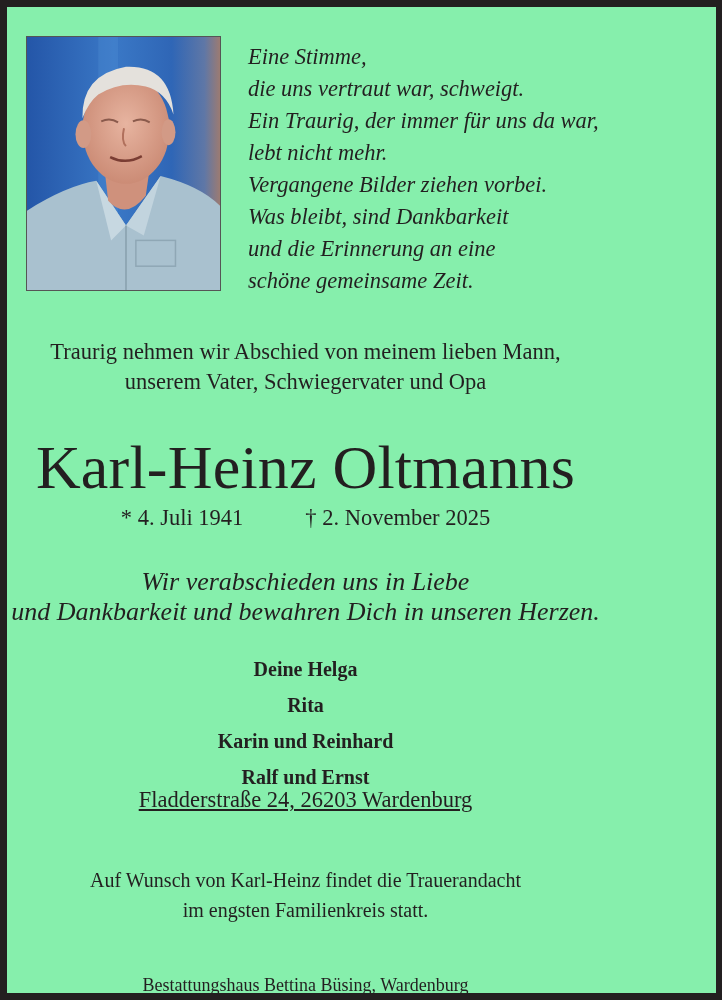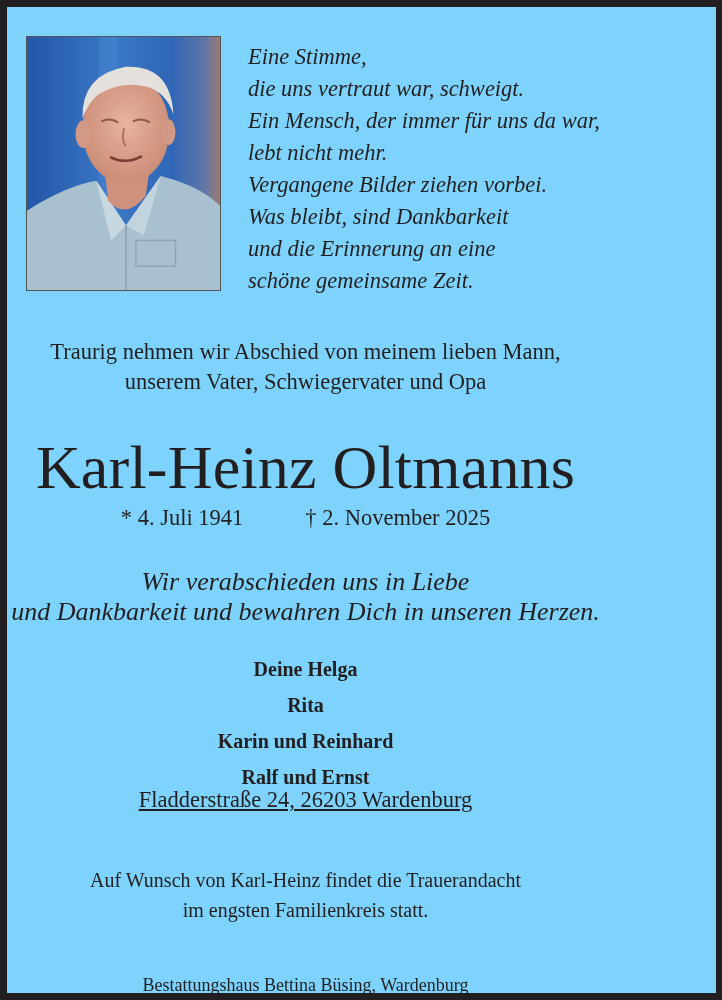--- a/index.html
+++ b/index.html
@@ -1,19 +1,19 @@
 <!DOCTYPE html>
 <html><head>
   <meta charset="utf-8">
   <style>
     html, body { margin: 0; padding: 0; }
     body { width: 722px; height: 1000px; background: #231f20; overflow: hidden; }
     .card {
       position: absolute; left: 7px; top: 7px; width: 709px; height: 986px;
-      background: #7dd3fc; color: #231f20;
+      background: #86efac; color: #231f20;
       font-family: "Liberation Serif", "DejaVu Serif", serif;
     }
     .photo {
       position: absolute; left: 19px; top: 29px; width: 195px; height: 255px;
       border: 1px solid #555; box-sizing: border-box; overflow: hidden;
       background: linear-gradient(90deg, #2a5fae 0%, #3a75c2 40%, #2d63b4 70%, #6b7fa6 92%, #a07a70 100%);
     }
     .photo svg { display: block; width: 100%; height: 100%; }
     .poem {
       position: absolute; left: 241px; top: 34px; width: 460px;
@@ -72,21 +72,21 @@
       <path d="M75 85 Q84 81 92 86" stroke="#8a5a4c" stroke-width="2" fill="none"></path>
       <path d="M107 85 Q116 81 124 86" stroke="#8a5a4c" stroke-width="2" fill="none"></path>
       <path d="M98 92 Q95 105 100 110" stroke="#b0705c" stroke-width="2" fill="none"></path>
       <path d="M84 121 Q100 129 116 120" stroke="#7a3d33" stroke-width="2.5" fill="none"></path>
     </svg>
   </div>
 
   <div class="poem">
     <div>Eine Stimme,</div>
     <div>die uns vertraut war, schweigt.</div>
-    <div>Ein Mensch, der immer für uns da war,</div>
+    <div>Ein Traurig, der immer für uns da war,</div>
     <div>lebt nicht mehr.</div>
     <div>Vergangene Bilder ziehen vorbei.</div>
     <div>Was bleibt, sind Dankbarkeit</div>
     <div>und die Erinnerung an eine</div>
     <div>schöne gemeinsame Zeit.</div>
   </div>
 
   <div class="center intro">
     <div>Traurig nehmen wir Abschied von meinem lieben Mann,</div>
     <div>unserem Vater, Schwiegervater und Opa</div>

